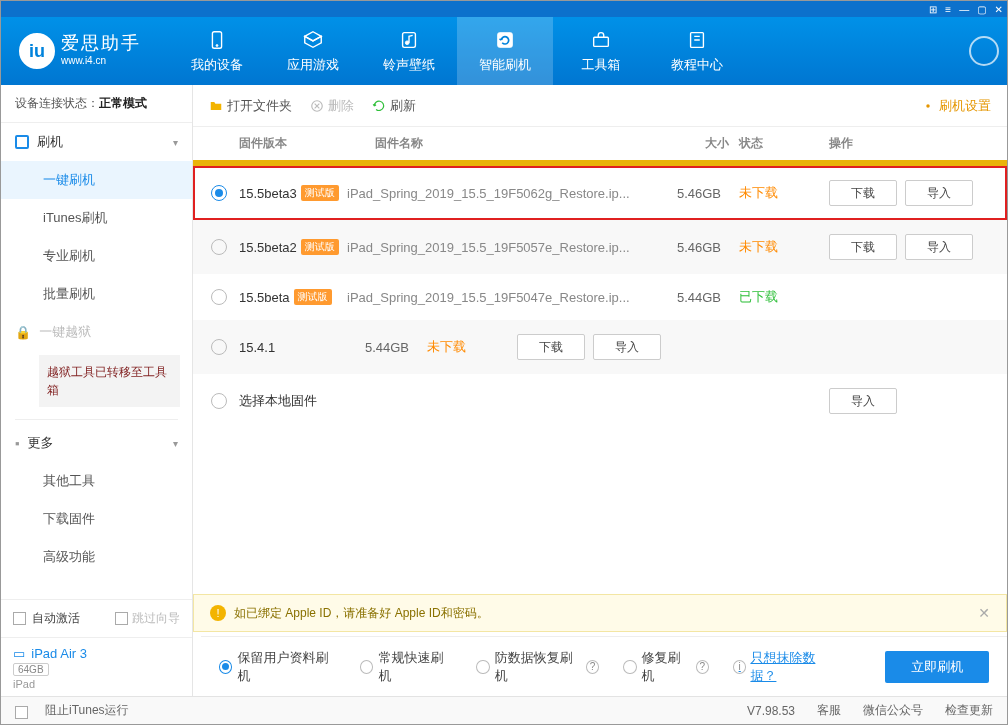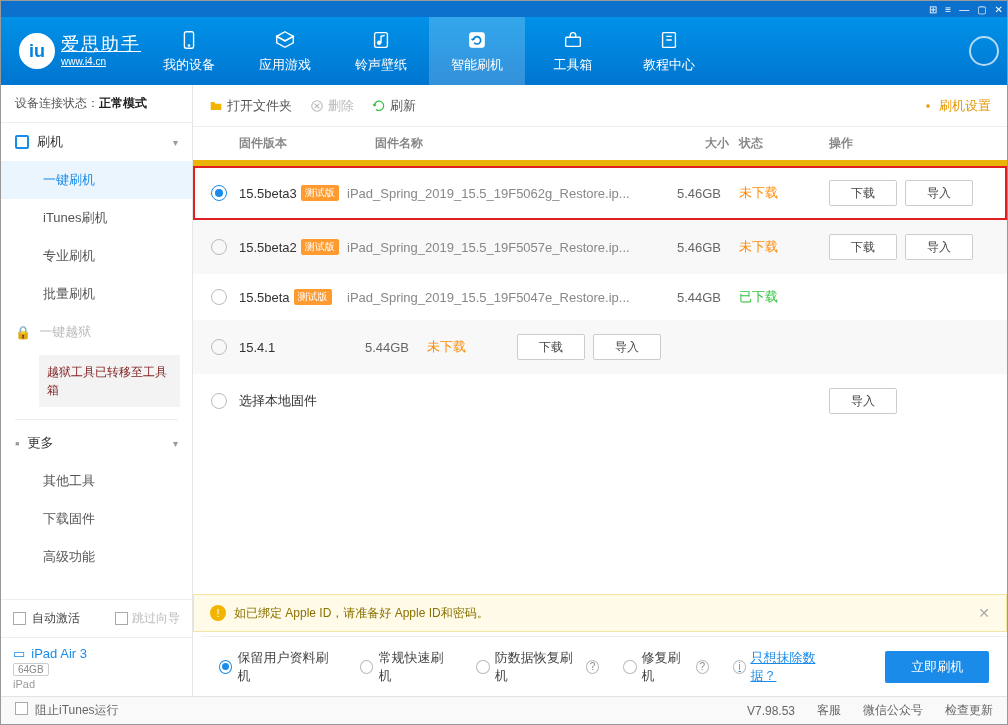--- a/index.html
+++ b/index.html
@@ -4,23 +4,23 @@
 <style>
 * { margin: 0; padding: 0; box-sizing: border-box; font-family: "Microsoft YaHei", "PingFang SC", sans-serif; }
 body { background: #f5f5f5; width: 1008px; height: 725px; overflow: hidden; border: 1px solid #999; }
 
 
 .title-bar { height: 16px; background: #0c71cc; display: flex; justify-content: flex-end; align-items: center; padding: 0 4px; gap: 8px; }
 .title-bar span { color: #fff; font-size: 10px; cursor: pointer; }
 
 
 .header { height: 68px; background: linear-gradient(#0091e8,#0076d1); display: flex; align-items: center; padding: 0 8px 0 18px; color: #fff; }
-.logo { display: flex; align-items: center; gap: 6px; }
+.logo { display: flex; align-items: flex-start; gap: 6px; margin-right: 28px; }
 .logo-icon { width: 36px; height: 36px; border: 2px solid #fff; border-radius: 50%; display: flex; align-items: center; justify-content: center; font-weight: bold; font-size: 18px; color: #0083dc; background: #fff; }
-.logo-text { display: flex; flex-direction: column; line-height: 1.2; text-decoration: underline; }
+.logo-text { display: flex; flex-direction: column; line-height: 1.2; }
 .logo-text .cn { font-size: 18px; letter-spacing: 2px; font-weight: 500; }
 .logo-text .en { font-size: 10px; }
 .nav { display: flex; height: 100%; }
 .nav-item { width: 96px; display: flex; flex-direction: column; align-items: center; justify-content: center; gap: 4px; font-size: 13px; cursor: pointer; }
 .nav-item.active { background: rgba(255,255,255,0.2); }
 .nav-item .nicon { width: 24px; height: 24px; display: flex; align-items: center; justify-content: center; }
 .nav-item .nicon svg { width: 22px; height: 22px; fill: #fff; stroke: #fff; }
 .dl-circle { margin-left: auto; width: 30px; height: 30px; border: 2px solid rgba(255,255,255,0.7); border-radius: 50%; display: flex; align-items: center; justify-content: center; cursor: pointer; }
 .dl-circle svg { width: 14px; height: 14px; fill: #fff; }
 
@@ -84,21 +84,21 @@
 .oradio { display: flex; align-items: center; gap: 5px; cursor: pointer; }
 .oradio .dot { width: 14px; height: 14px; border: 1px solid #bbb; border-radius: 50%; display: flex; align-items: center; justify-content: center; }
 .oradio.active .dot { border-color: #1a8be8; }
 .oradio.active .dot::after { content: ""; width: 7px; height: 7px; background: #1a8be8; border-radius: 50%; }
 .ohelp { width: 14px; height: 14px; border: 1px solid #bbb; border-radius: 50%; font-size: 10px; color: #888; display: flex; align-items: center; justify-content: center; }
 .erase-link { color: #1a8be8; text-decoration: underline; cursor: pointer; display: flex; align-items: center; gap: 4px; }
 .option-bar .spacer { flex: 1; }
 
 
 .footer { height: 28px; background: #f9f9f9; border-top: 1px solid #e3e3e3; display: flex; align-items: center; font-size: 12px; color: #666; padding: 0 14px; gap: 22px; }
-.footer .fcheck { display: flex; align-items: flex-start; gap: 7px; }
+.footer .fcheck { display: flex; align-items: flex-end; gap: 17px; }
 .footer .spacer { flex: 1; }
 .footer .fitem { cursor: pointer; }
 
 .chk { width: 13px; height: 13px; border: 1px solid #aaa; background: #fff; display: inline-block; }
 
 .icon-folder { width:14px; height:14px; fill:#f3b400; }
 .icon-refresh { width:14px; height:14px; stroke:#2fbf3a; fill:none; stroke-width:2; }
 .icon-del { width:14px; height:14px; stroke:#bbb; fill:none; stroke-width:2; }
 .icon-gear { width:14px; height:14px; fill:#e59600; }
 .blue-sq { width:14px; height:14px; border:2px solid #1a8be8; border-radius:2px; display:inline-block; }

